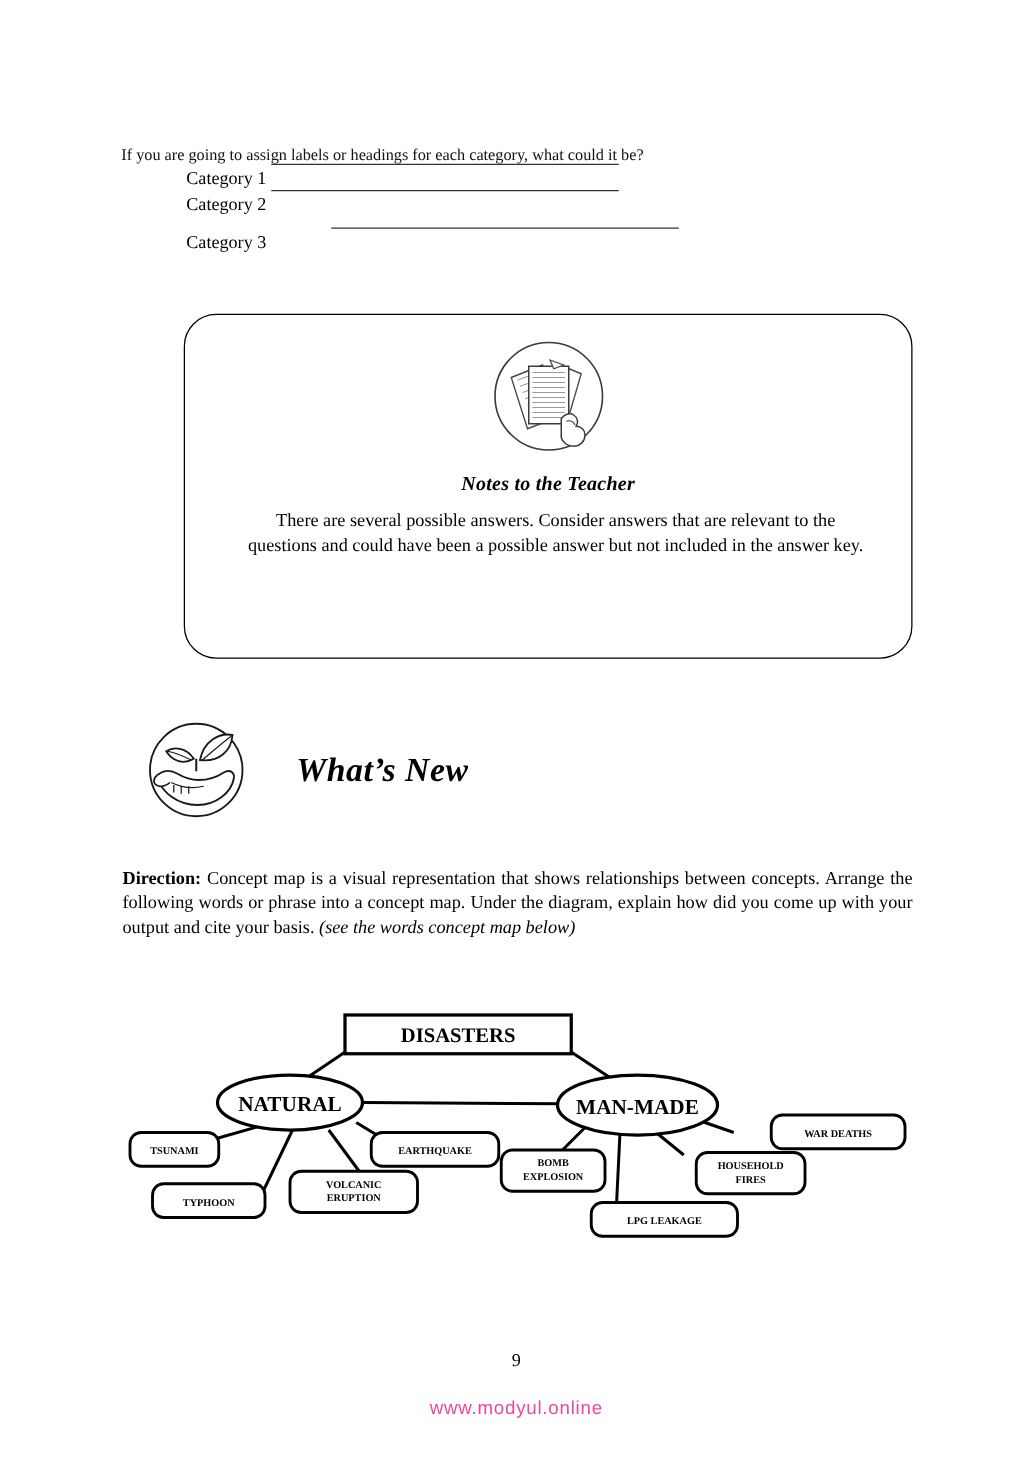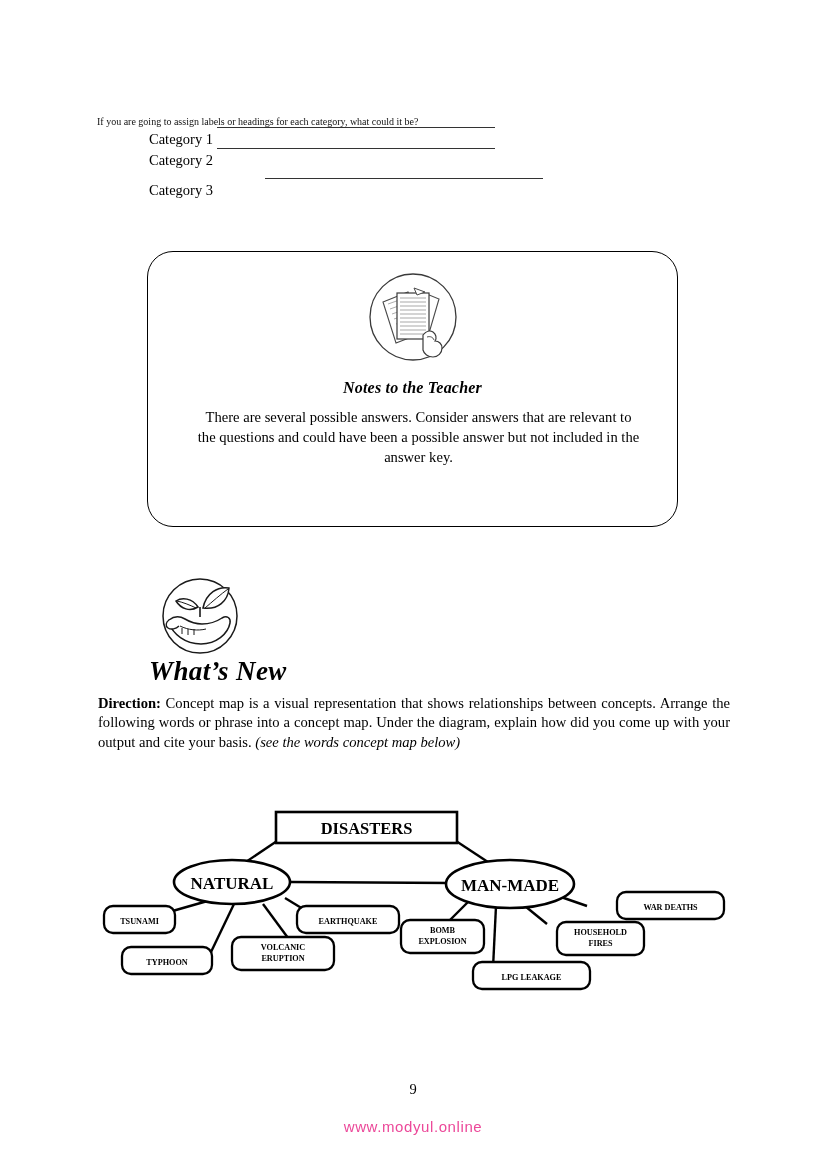--- a/index.html
+++ b/index.html
@@ -20,21 +20,21 @@
   }
 
   
   .question-block {
     position: absolute;
     left: 97px;
     top: 115px;
     width: 660px;
   }
   .question-line {
-    font-size: 10px;
+    font-size: 13px;
     line-height: 1.35;
     color: #111;
   }
   .category-row {
     display: flex;
     align-items: flex-start;
     margin-left: 52px;
     font-size: 14.5px;
     line-height: 1.45;
   }
@@ -47,21 +47,21 @@
     margin-left: 4px;
     position: relative;
     top: -2px;
   }
 
   
   .notes-box {
     position: absolute;
     left: 147px;
     top: 251px;
-    width: 531px;
+    width: 583px;
     height: 276px;
     border: 1.6px solid #000;
     border-radius: 26px;
     box-sizing: border-box;
     background: #fff;
   }
   .notes-icon-wrap {
     position: absolute;
     left: 50%;
     transform: translateX(-50%);
@@ -90,21 +90,20 @@
     line-height: 1.38;
   }
 
   
   .whatsnew {
     position: absolute;
     left: 113px;
     top: 576px;
     display: flex;
     align-items: center;
-    flex-direction: column;
   }
   .whatsnew-icon {
     width: 88px;
     height: 80px;
     flex: 0 0 auto;
   }
   .whatsnew-title {
     margin-left: 36px;
     font-size: 27px;
     font-weight: bold;

